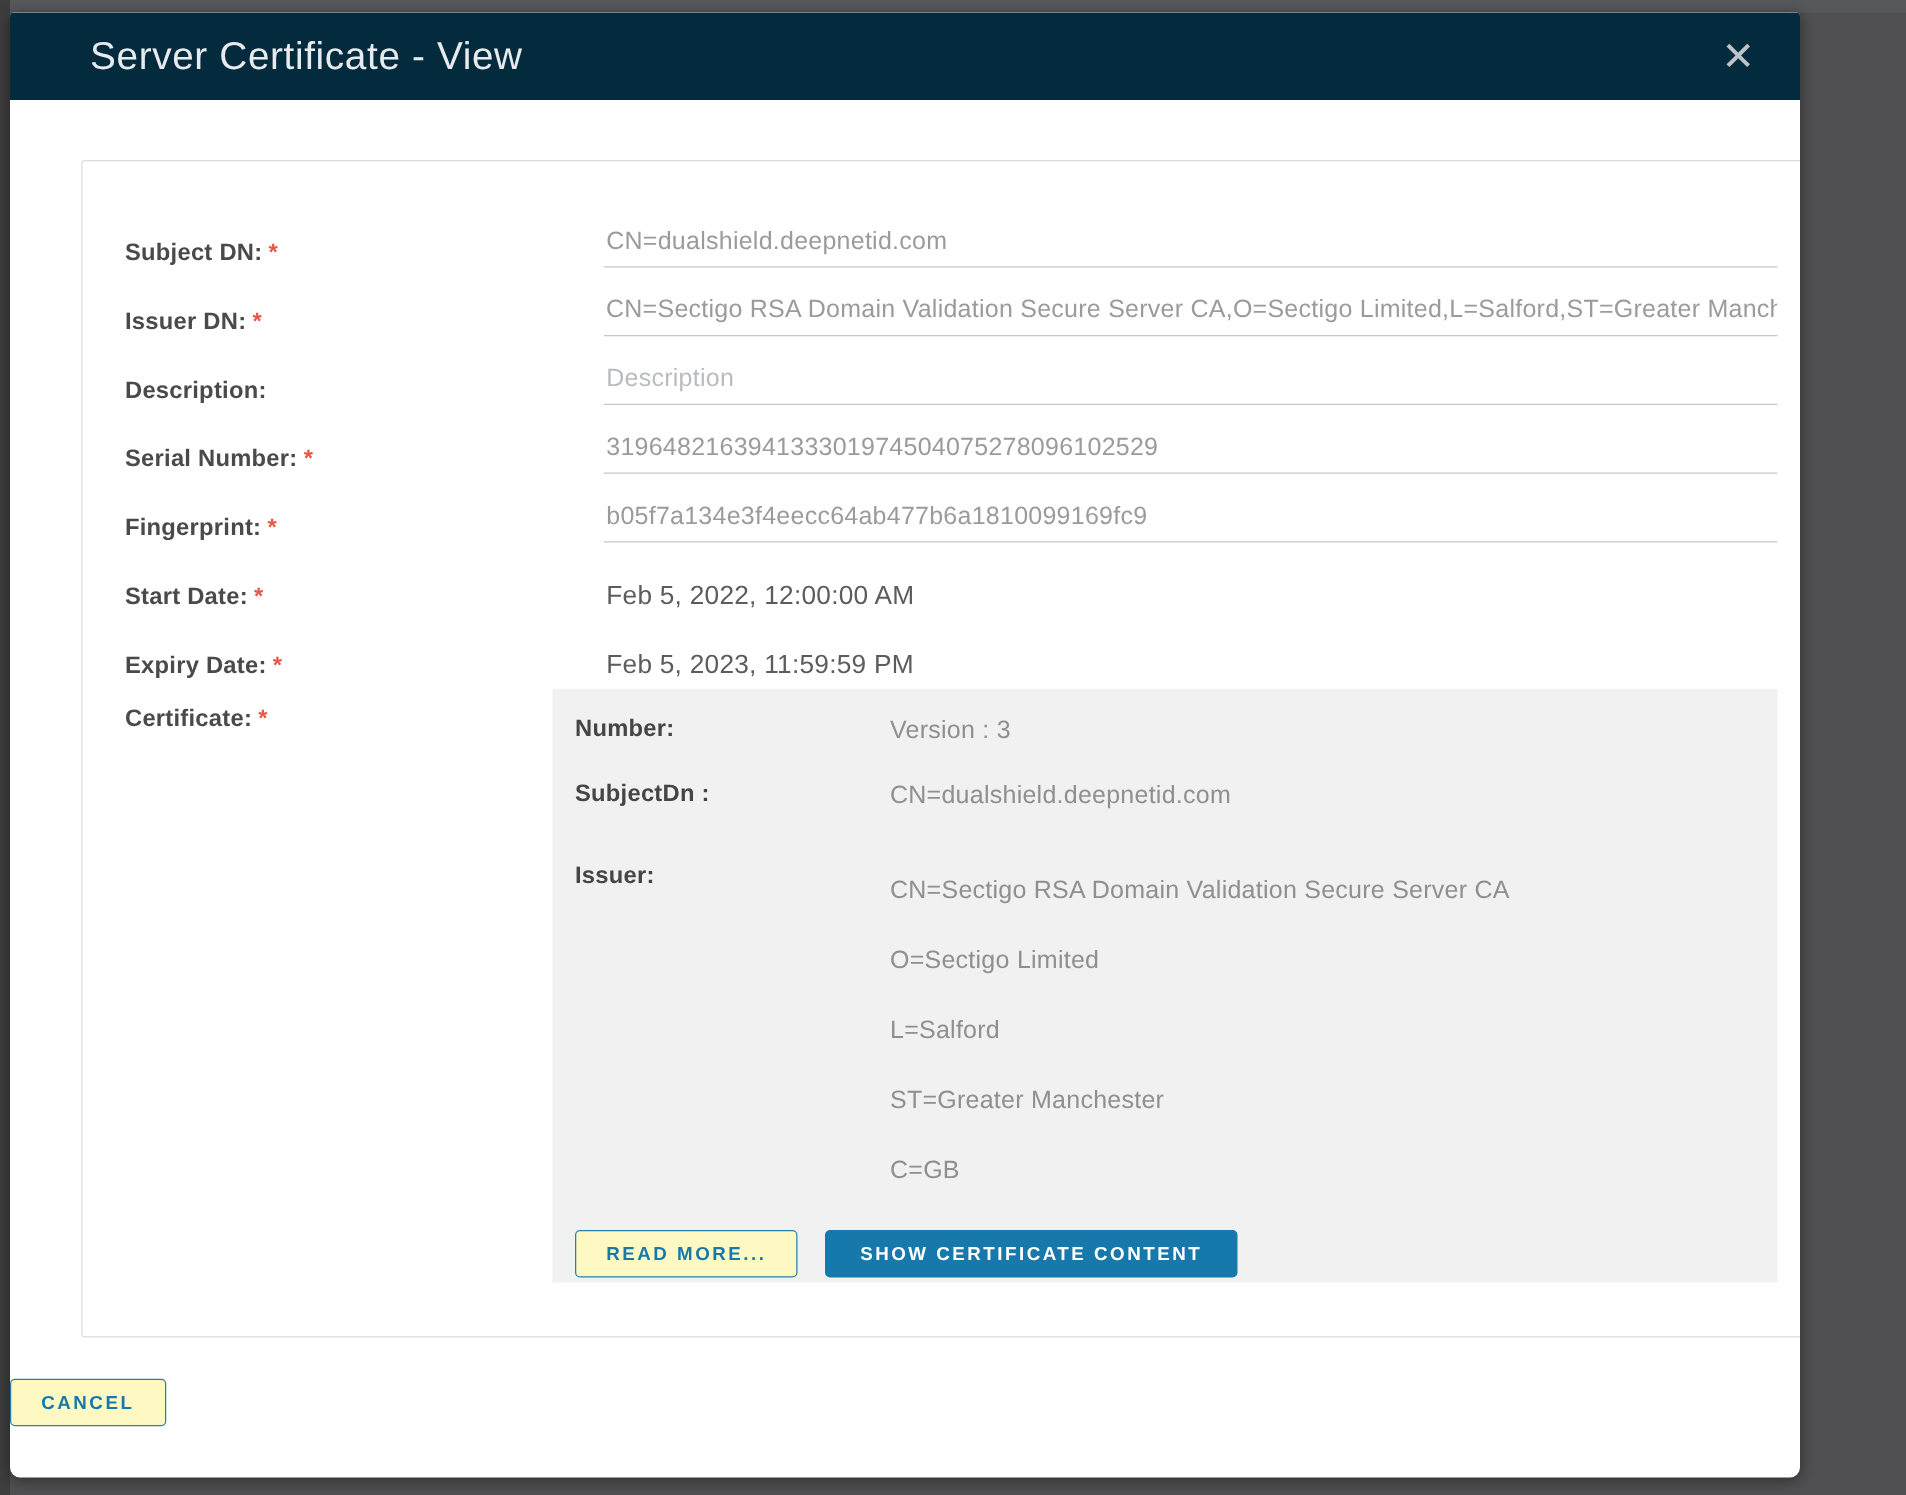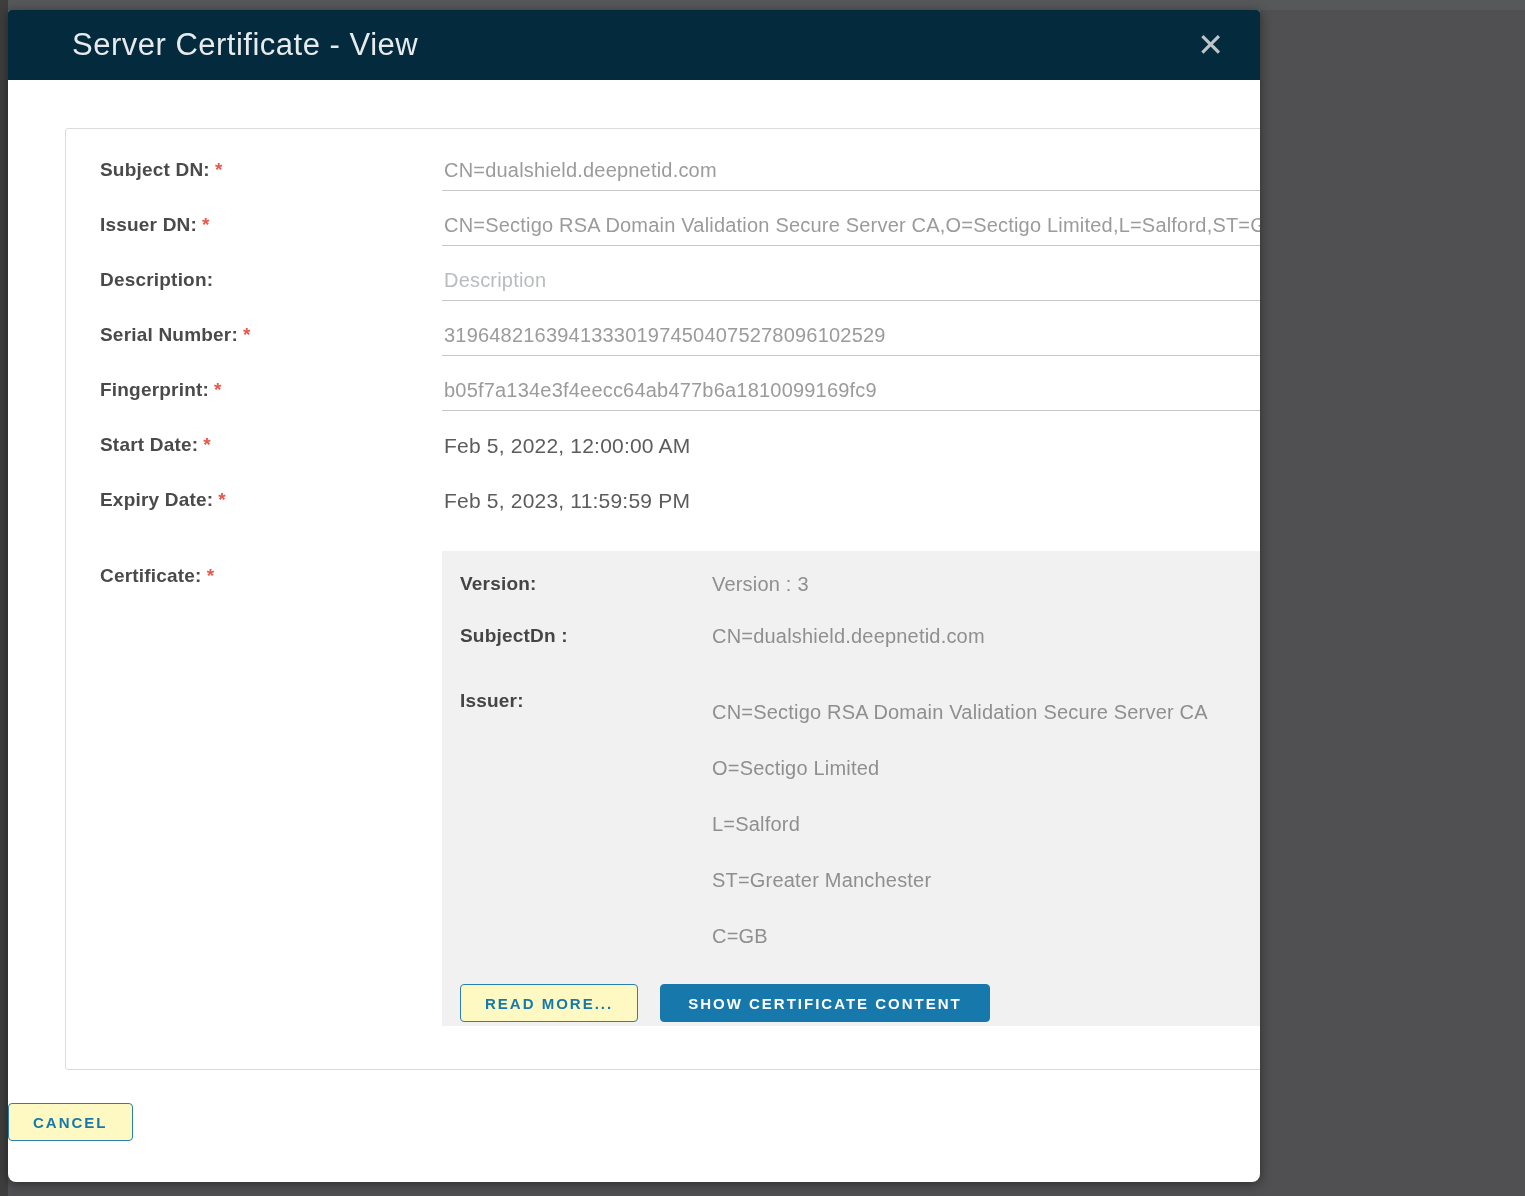--- a/index.html
+++ b/index.html
@@ -11,21 +11,21 @@
   }
   .backdrop-left {
     position:absolute; left:0; top:0; width:8px; height:1196px;
     background:#3e3e3f;
   }
   .backdrop-top {
     position:absolute; left:0; top:0; width:1525px; height:10px;
     background:#575859;
   }
   .modal {
-    position:absolute; left:8px; top:10px; width:1252px; height:1172px;
+    position:absolute; left:8px; top:10px; width:1432px; height:1172px;
     background:#ffffff;
     border-radius:3px 3px 8px 8px;
     overflow:hidden;
     box-shadow:0 2px 12px rgba(0,0,0,.45);
   }
   .modal-header {
     height:70px;
     background:#032a3d;
     display:flex; align-items:center;
     padding:0 36px 0 64px;
@@ -51,23 +51,24 @@
     width:1394px;
     height:942px;
     border:1px solid #dcdcdc;
     border-radius:3px;
     background:#fff;
     padding-top:30px;
     overflow:hidden;
   }
   .field-row {
     display:flex;
-    align-items:flex-start;
+    align-items:flex-end;
     height:55px;
     padding:0 36px 0 34px;
+    gap:41px;
   }
   .field-label {
     width:342px;
     flex:0 0 342px;
     font-size:19px;
     font-weight:700;
     color:#4a4a4a;
     letter-spacing:0.2px;
   }
   .req {
@@ -212,21 +213,21 @@
           <div class="static-value">Feb 5, 2023, 11:59:59 PM</div>
         </div>
     </div>
 
     <div class="cert-row">
       <div class="field-label"><span>Certificate:</span><span class="req">*</span></div>
 
       <div class="cert-box">
 
         <div class="cert-line row-version">
-          <div class="cert-line-label">Version:</div>
+          <div class="cert-line-label">Number:</div>
           <div class="cert-line-value">Version : 3</div>
         </div>
 
         <div class="cert-line row-subjectdn">
           <div class="cert-line-label">SubjectDn :</div>
           <div class="cert-line-value">CN=dualshield.deepnetid.com</div>
         </div>
 
         <div class="cert-line issuer-lines">
           <div class="cert-line-label">Issuer:</div>

